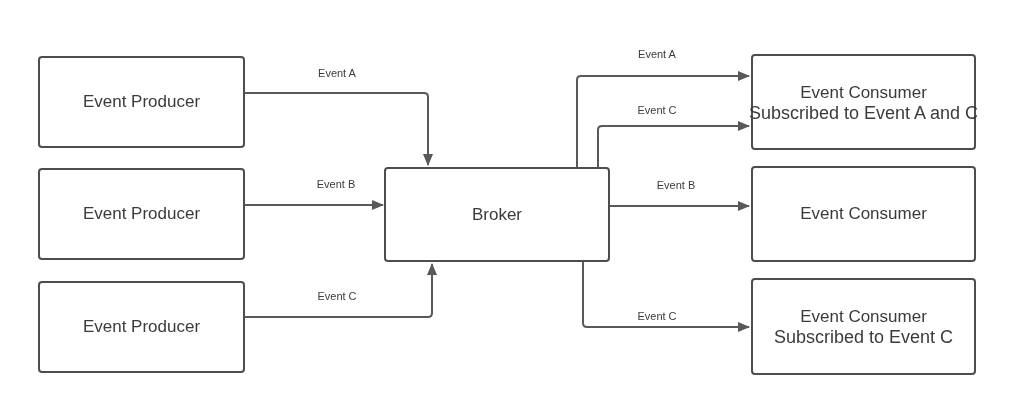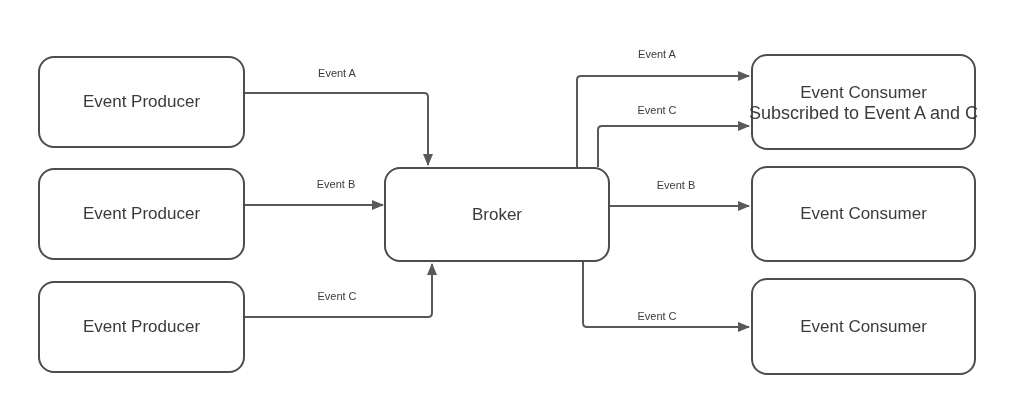--- a/index.html
+++ b/index.html
@@ -26,21 +26,21 @@
   .edge {
     stroke: var(--stroke);
     stroke-width: 2;
     fill: none;
   }
   .arrowhead-shape { fill: var(--stroke); }
   .node {
     position: absolute;
     background: var(--bg);
     border: 2px solid var(--border);
-    border-radius: 16px;
+    border-radius: 4px;
     display: flex;
     flex-direction: column;
     align-items: center;
     justify-content: center;
     text-align: center;
     color: var(--text);
   }
   .node-title {
     font-size: 17px;
     line-height: 22px;
@@ -106,20 +106,21 @@
 
   <div class="node" style="left:751px; top:54px; width:225px; height:96px;">
     <div class="node-title">Event Consumer</div>
     <div class="node-subtitle">Subscribed to Event A and C</div>
   </div>
   <div class="node" style="left:751px; top:166px; width:225px; height:96px;">
     <div class="node-title">Event Consumer</div>
   </div>
   <div class="node" style="left:751px; top:278px; width:225px; height:97px;">
     <div class="node-title">Event Consumer</div>
+    <div class="node-subtitle">Subscribed to Event C</div>
   </div>
 
   <div class="edge-label" style="left:337px; top:73px;">Event A</div>
   <div class="edge-label" style="left:336px; top:184px;">Event B</div>
   <div class="edge-label" style="left:337px; top:296px;">Event C</div>
   <div class="edge-label" style="left:657px; top:54px;">Event A</div>
   <div class="edge-label" style="left:657px; top:110px;">Event C</div>
   <div class="edge-label" style="left:676px; top:185px;">Event B</div>
   <div class="edge-label" style="left:657px; top:316px;">Event C</div>
 

